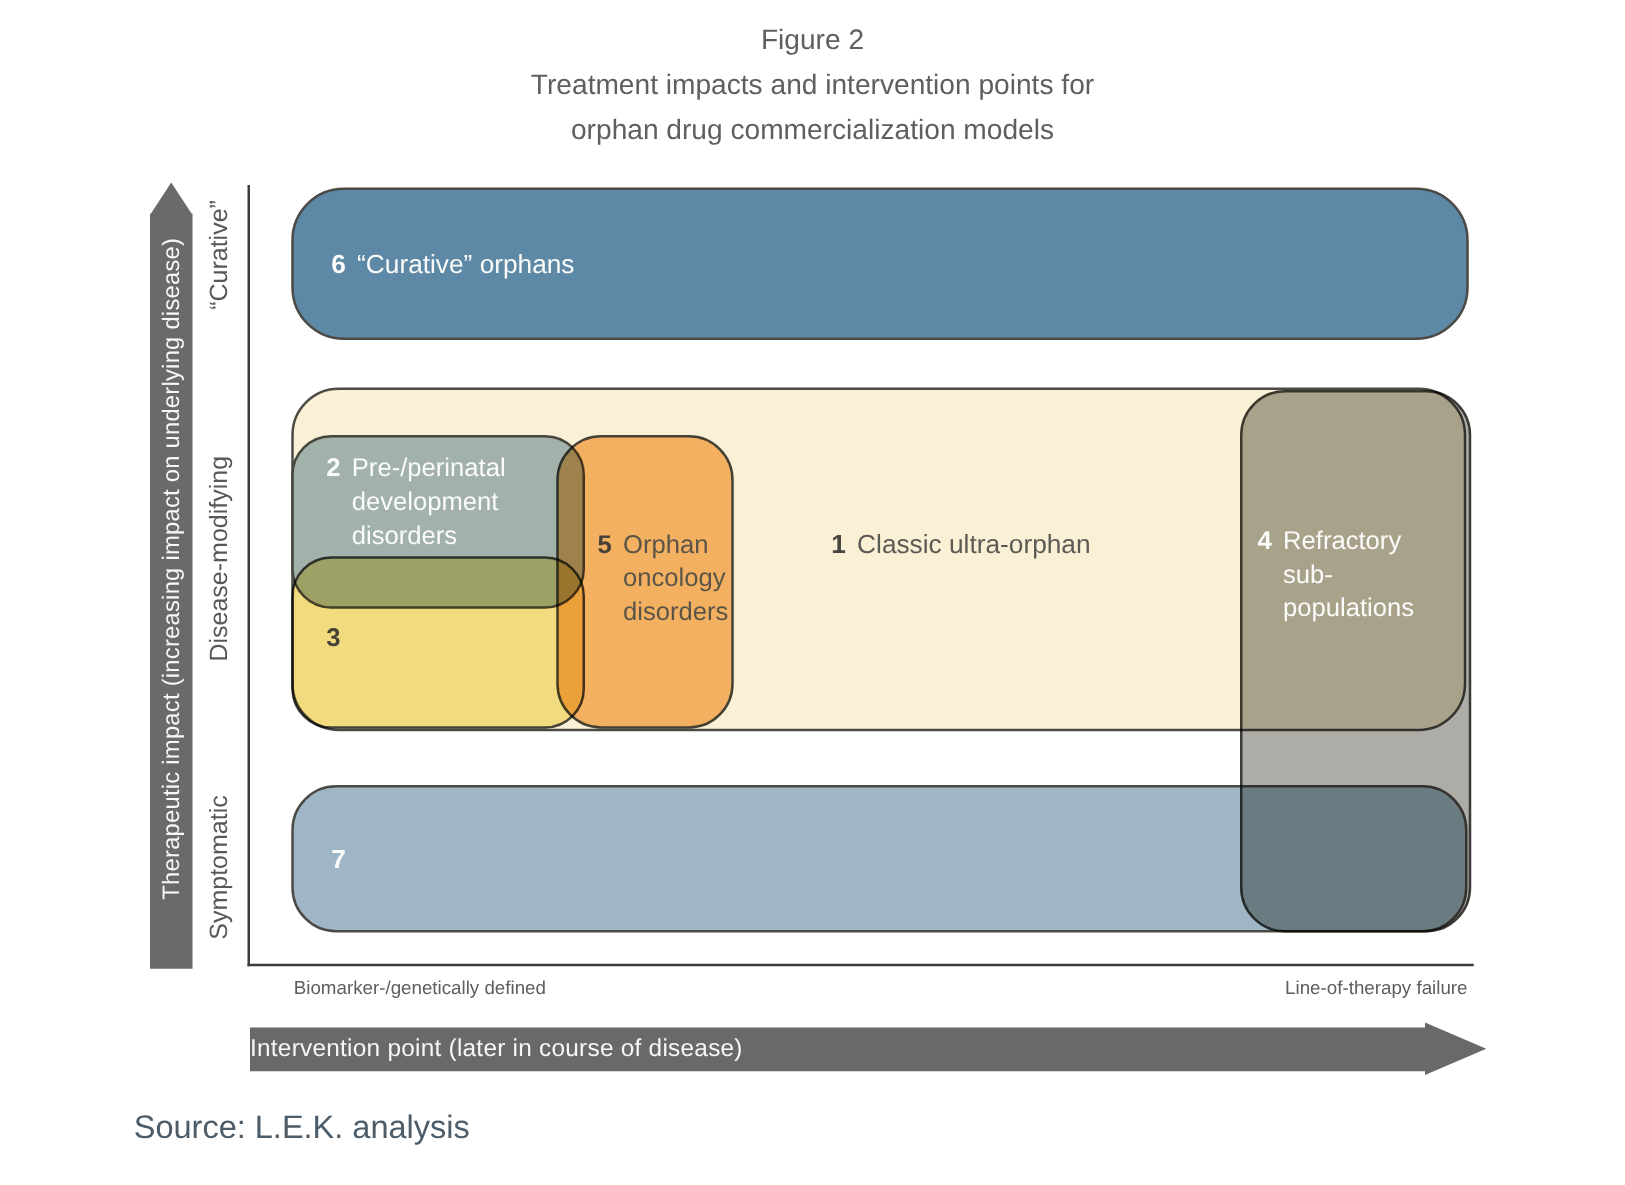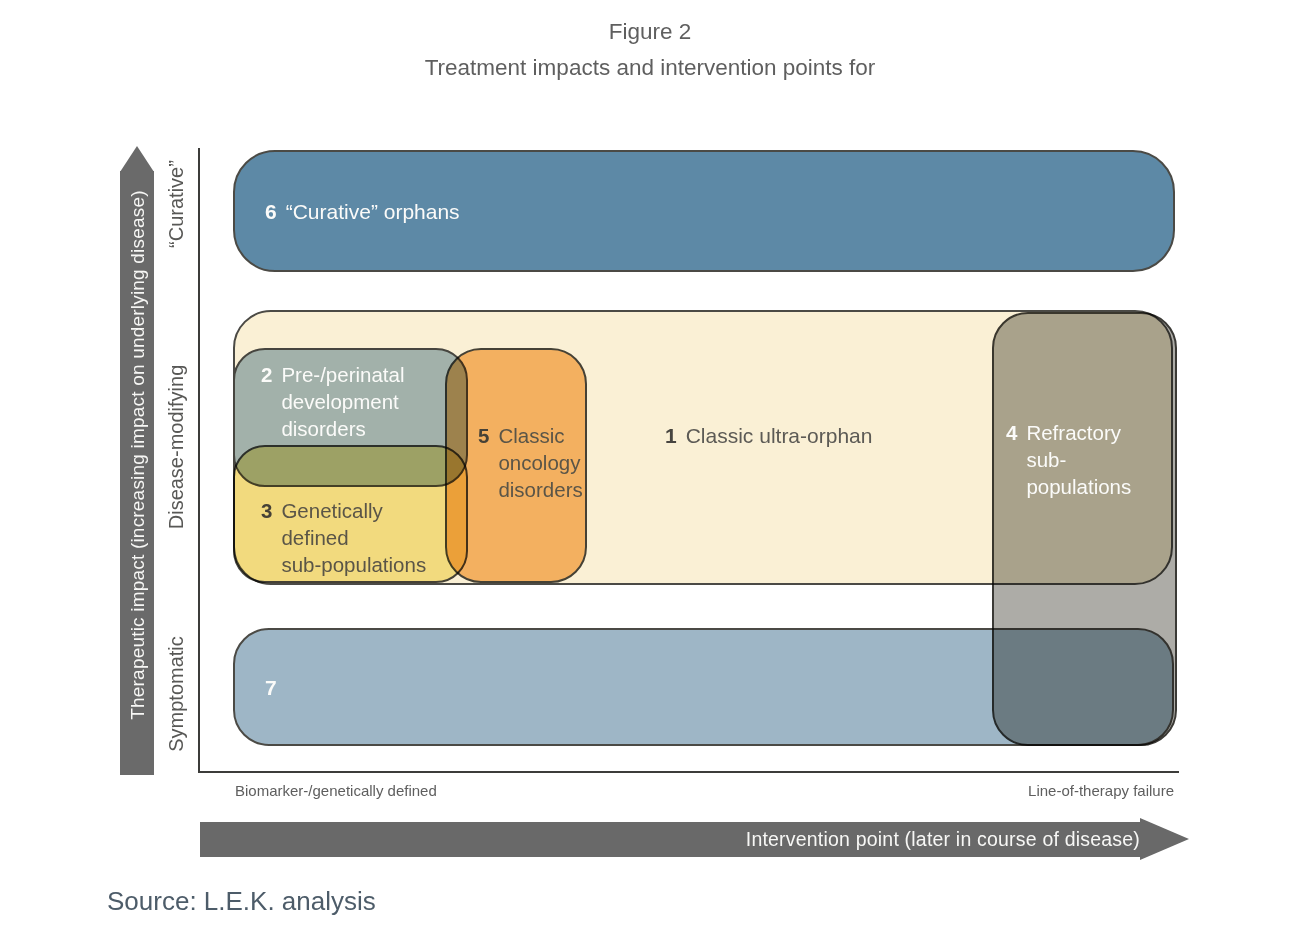--- a/index.html
+++ b/index.html
@@ -23,21 +23,21 @@
     color:#f7f7f5;font-size:19px;letter-spacing:0.2px;}
   .ytick{position:absolute;transform:translate(-50%,-50%) rotate(-90deg);
     white-space:nowrap;color:#585856;font-size:20px;}
   #ytick-curative{left:176px;top:204px;}
   #ytick-disease{left:176px;top:447px;}
   #ytick-symptomatic{left:176px;top:694px;}
   .xtick{position:absolute;top:782px;color:#5e5e5e;font-size:15px;white-space:nowrap;}
   #xtick-left{left:235px;}
   #xtick-right{right:126px;}
   #h-arrow-bar{position:absolute;left:200px;top:822px;width:940px;height:35px;background:#696969;
-    display:flex;align-items:center;justify-content:flex-end;}
+    display:flex;align-items:center;justify-content:flex-start;}
   #h-axis-label{color:#f7f7f5;font-size:19.5px;letter-spacing:0.2px;}
   #h-arrow-head{position:absolute;left:1140px;top:818px;width:0;height:0;
     border-top:21.5px solid transparent;border-bottom:21.5px solid transparent;
     border-left:49px solid #696969;}
   
   .rbox{position:absolute;box-sizing:border-box;border:2.5px solid #46453f;}
   #box6{left:233px;top:150px;width:942px;height:122px;border-radius:42px;
     background:#5d89a6;border-color:#4b4a45;display:flex;align-items:center;}
   #box1{left:233px;top:310px;width:940px;height:275px;border-radius:38px;
     background:#faf0d5;border-color:#4b4a45;}
@@ -68,20 +68,21 @@
   #source-note{position:absolute;left:107px;top:886px;font-size:26px;color:#4d5c69;}
 </style>
 </head>
 <body>
 
 <div class="page">
 
   <div class="title-block">
     <div>Figure 2</div>
     <div>Treatment impacts and intervention points for</div>
+    <div>orphan drug commercialization models</div>
   </div>
 
   <div id="v-arrow-head"></div>
   <div id="v-arrow-bar"></div>
   <div id="v-axis-label">Therapeutic impact (increasing impact on underlying disease)</div>
 
   <div id="ytick-curative" class="ytick">“Curative”</div>
   <div id="ytick-disease" class="ytick">Disease-modifying</div>
   <div id="ytick-symptomatic" class="ytick">Symptomatic</div>
 
@@ -104,33 +105,28 @@
         <span>Pre-/perinatal</span>
         <span>development</span>
         <span>disorders</span>
       </span>
     </div>
   </div>
 
   <div id="box3" class="rbox">
     <div class="blabel txt-dark">
       <span class="num">3</span>
-      <span class="lines">
-        <span>Genetically</span>
-        <span>defined</span>
-        <span>sub-populations</span>
-      </span>
     </div>
   </div>
 
   <div id="box5" class="rbox">
     <div class="blabel txt-dark">
       <span class="num">5</span>
       <span class="lines">
-        <span>Classic</span>
+        <span>Orphan</span>
         <span>oncology</span>
         <span>disorders</span>
       </span>
     </div>
   </div>
 
   <div id="box7" class="rbox">
     <div class="blabel txt-light">
       <span class="num">7</span>
     </div>

